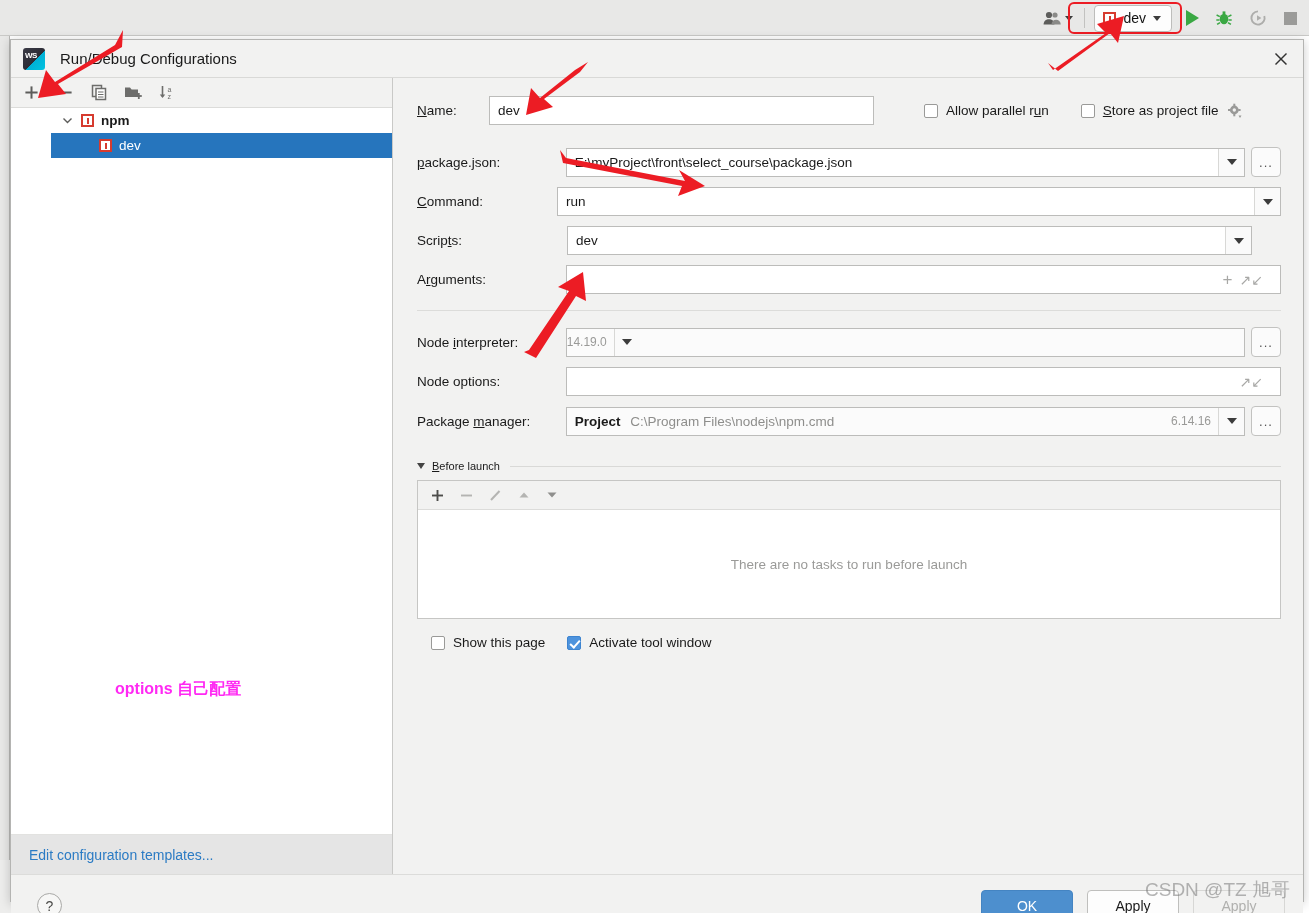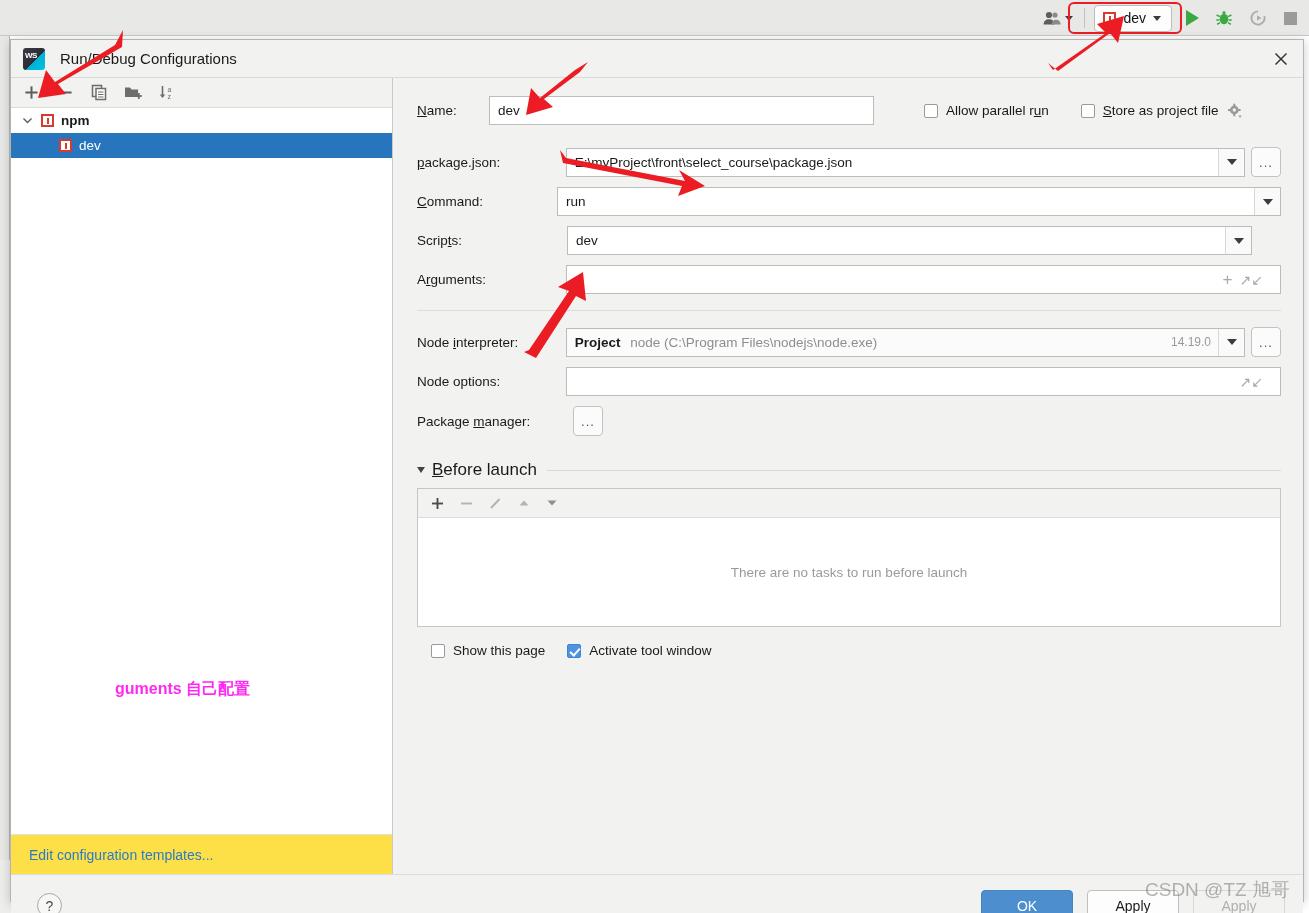--- a/index.html
+++ b/index.html
@@ -113,38 +113,38 @@
     position: relative; display: flex; flex-direction: column;
   }
   .lp-toolbar {
     height: 30px; background: #f2f2f1; border-bottom: 1px solid #dcdcda;
     display: flex; align-items: center; padding-left: 8px; gap: 10px;
   }
   .lp-tb-ico {
     width: 24px; height: 24px; display: flex; align-items: center;
     justify-content: center; cursor: pointer;
   }
-  .tree { flex: 1; position: relative; }
+  .tree { flex: 1; position: relative; padding-left: 40px; }
   .tree-row {
     height: 25px; display: flex; align-items: center; padding-left: 8px;
     cursor: pointer; font-size: 13.5px;
   }
   .tree-row.npm { font-weight: bold; }
   .tree-row.selected { background: #2675bd; color: #ffffff; }
   .tree-arrow {
     width: 16px; display: flex; align-items: center; justify-content: center;
   }
   .tree-indent { width: 40px; }
   .tree-label { margin-left: 7px; }
   .annot-text {
     position: absolute; left: 104px; top: 571px; color: #ff29f3;
     font-size: 16px; font-weight: bold; white-space: nowrap;
   }
   .lp-footer {
-    height: 40px; border-top: 1px solid #e2e2e0; background:#fde047;
+    height: 40px; border-top: 1px solid #e2e2e0; background:#e5e5e5;
     display: flex; align-items: center; padding-left: 18px;
   }
   .link { color: #2b7bc4; font-size: 14px; cursor: pointer; }
 
   
   .right-panel {
     flex: 1; background: #f2f2f1; padding: 18px 22px 0 24px;
     position: relative; overflow: hidden;
   }
   .row { display: flex; align-items: center; margin-bottom: 10px; }
@@ -192,21 +192,21 @@
   .ghost { color: #8e8e8c; }
   .bold { font-weight: bold; }
   .ver { color: #9a9a98; font-size: 12px; padding-right: 7px; }
 
   .expand-ico { color: #a8a8a6; font-size: 14px; padding-right: 9px; cursor: pointer; }
   .plus-ico { color: #a8a8a6; font-size: 17px; padding-right: 7px; cursor: pointer; }
 
   hr.divide { border: none; border-top: 1px solid #dcdcda; margin: 16px 0 16px 0; }
 
   .bl-header { display: flex; align-items: center; margin-bottom: 8px; }
-  .bl-title { font-size: 17px; margin-left: 7px; white-space: nowrap; }
+  .bl-title { font-size: 11px; margin-left: 7px; white-space: nowrap; }
   .bl-line { flex: 1; height: 1px; background: #d9d9d7; margin-left: 10px; }
   .tri-dn-sm {
     width: 0; height: 0; border-left: 4.5px solid transparent;
     border-right: 4.5px solid transparent; border-top: 6px solid #444;
   }
   .bl-box { border: 1px solid #c6c6c4; background: #fff; }
   .bl-toolbar {
     height: 29px; background: #f2f2f1; border-bottom: 1px solid #dcdcda;
     display: flex; align-items: center; padding-left: 12px; gap: 14px;
   }
@@ -371,21 +371,21 @@
               </svg>
             </span>
             <span class="npm-icon" style="margin-left:6px"></span>
             <span class="tree-label">npm</span>
           </div>
           <div class="tree-row selected">
             <span class="tree-indent"></span>
             <span class="npm-icon"></span>
             <span class="tree-label">dev</span>
           </div>
-          <div class="annot-text">guments 自己配置</div>
+          <div class="annot-text">options 自己配置</div>
         </div>
 
         <div class="lp-footer">
           <span class="link">Edit configuration templates...</span>
         </div>
       </div>
 
       <div class="right-panel">
 
         <div class="row" style="margin-bottom:22px">
@@ -452,44 +452,50 @@
             <span class="plus-ico">+</span>
             <span class="expand-ico">↗↙</span>
           </div>
         </div>
 
         <hr class="divide">
 
         <div class="row">
           <span class="lbl" style="width:150px">Node <span class="u">i</span>nterpreter:</span>
           <div class="combo ro" style="width:685px;background:#fbfbfb">
-            <span class="val">
-              <span class="bold">Project</span>
-              <span class="ghost" style="margin-left:6px">node (C:\Program Files\nodejs\node.exe)</span>
-            </span>
             <span class="ver">14.19.0</span>
             <span class="combo-arrow">
               <span class="tri-dn"></span>
             </span>
           </div>
           <div class="browse-btn">
             <span>...</span>
           </div>
         </div>
 
         <div class="row">
           <span class="lbl" style="width:150px">Node options:</span>
           <div class="txt" style="width:722px;justify-content:flex-end">
             <span style="flex:1"></span>
             <span class="expand-ico">↗↙</span>
           </div>
         </div>
 
         <div class="row">
           <span class="lbl" style="width:150px">Package <span class="u">m</span>anager:</span>
+          <div class="combo ro" style="width:685px;background:#fbfbfb">
+            <span class="val">
+              <span class="bold">Project</span>
+              <span class="ghost" style="margin-left:6px">C:\Program Files\nodejs\npm.cmd</span>
+            </span>
+            <span class="ver">6.14.16</span>
+            <span class="combo-arrow">
+              <span class="tri-dn"></span>
+            </span>
+          </div>
           <div class="browse-btn">
             <span>...</span>
           </div>
         </div>
 
 
         <div style="margin-top:24px">
           <div class="bl-header">
             <span class="tri-dn-sm"></span>
             <span class="bl-title"><span class="u">B</span>efore launch</span>

